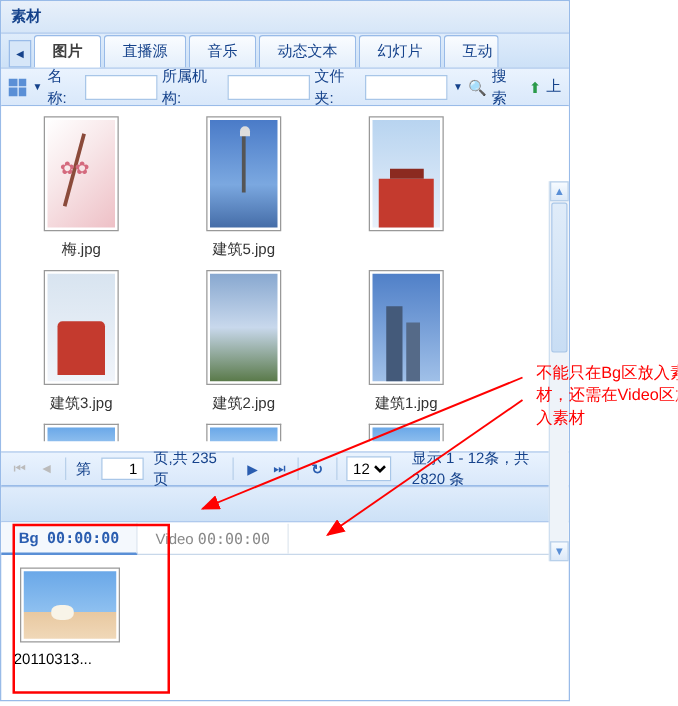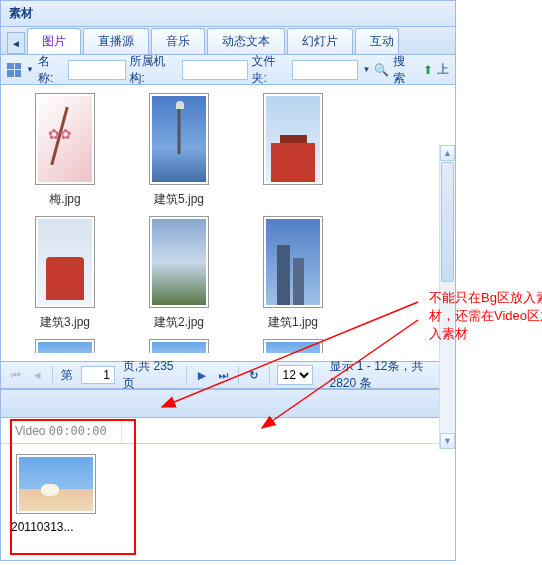--- a/index.html
+++ b/index.html
@@ -2,33 +2,33 @@
 <html><head>
 <meta charset="utf-8">
 <style>
 * { box-sizing: border-box; margin: 0; padding: 0; }
 body { font-family: "Microsoft YaHei", Arial, sans-serif; font-size: 12px; background: #fff; width: 542px; height: 565px; overflow: hidden; position: relative; }
 .panel { border: 1px solid #99bbe8; width: 456px; }
 .panel-title { background: linear-gradient(#e8f0fa,#d6e6f8); color: #15428b; font-weight: bold; padding: 4px 8px; border-bottom: 1px solid #99bbe8; }
 .tabs { display: flex; background: linear-gradient(#dfecfb,#cde1f7); border-bottom: 1px solid #99bbe8; height: 28px; align-items: flex-end; padding-left: 6px; }
 .tab-nav { width: 18px; height: 22px; background: #d6e6f8; border: 1px solid #99bbe8; display: flex; align-items: center; justify-content: center; color: #15428b; font-size: 10px; margin-right: 2px; cursor: pointer; }
 .tab { padding: 4px 14px; border: 1px solid #99bbe8; border-bottom: none; background: linear-gradient(#fafcff,#e4effb); color: #15428b; margin-right: 2px; cursor: pointer; border-radius: 3px 3px 0 0; white-space: nowrap; }
-.tab.active { background: #fff; font-weight: normal; color: #6d28d9; }
+.tab.active { background: #fff; font-weight: bold; color: #404040; }
 .toolbar { background: linear-gradient(#eaf3fe,#d9e8fa); border-bottom: 1px solid #99bbe8; padding: 4px 6px; display: flex; align-items: center; gap: 4px; color: #15428b; height: 30px; }
 .toolbar input { border: 1px solid #a8c6e8; height: 20px; padding: 0 4px; font-size: 12px; }
 .icon-btn { width: 16px; height: 16px; display: inline-flex; align-items: center; justify-content: center; cursor: pointer; }
 .grid-icon { width: 14px; height: 14px; display: grid; grid-template-columns: 1fr 1fr; grid-template-rows: 1fr 1fr; gap: 1px; }
 .grid-icon span { background: #5a8fd6; }
 .dropdown-arrow { font-size: 8px; color: #15428b; cursor: pointer; }
 .search-icon { color: #15428b; }
 .gallery { background: #fff; height: 276px; overflow: hidden; padding: 4px 2px; position: relative; border-right: 14px solid transparent; }
 .scrollbar { position: absolute; right: 0; top: 60px; width: 16px; height: 304px; background: #eef3f9; border-left: 1px solid #cfdff0; }
 .scrollbar .up, .scrollbar .down { height: 16px; background: linear-gradient(#f7fbff,#dce9f8); border: 1px solid #b8d0ea; display: flex; align-items: center; justify-content: center; font-size: 9px; color: #5a8fd6; cursor: pointer; }
 .scrollbar .thumb { height: 120px; margin: 1px; background: linear-gradient(#e0ecf9,#c8ddf4); border: 1px solid #a8c6e8; border-radius: 2px; cursor: pointer; }
-.row { display: flex; gap: 14px; padding: 4px 12px; }
+.row { display: flex; gap: 30px; padding: 4px 12px; }
 .thumb-item { width: 100px; text-align: center; }
 .thumb-box { width: 60px; height: 92px; margin: 0 auto 6px; border: 1px solid #999; padding: 2px; background: #fff; display: flex; align-items: center; justify-content: center; overflow: hidden; }
 .thumb-label { color: #333; font-size: 12px; }
 .img-mei { width: 100%; height: 100%; background: linear-gradient(135deg,#fff 0%,#f8e8ea 40%,#eec0c6 100%); position: relative; }
 .img-mei::before { content:''; position:absolute; width:3px; height:60px; background:#8b4a3a; left:20px; top:10px; transform:rotate(15deg); }
 .img-mei::after { content:'✿✿'; position:absolute; color:#d46a7e; font-size:14px; left:10px; top:30px; }
 .img-building5 { width:100%; height:100%; background: linear-gradient(#4a7bc8 0%,#7ba8e0 60%,#456da8 100%); position:relative; }
 .img-building5::before { content:''; position:absolute; left:50%; top:8px; width:3px; height:50px; background:#555; transform:translateX(-50%); }
 .img-building5::after { content:''; position:absolute; left:44%; top:5px; width:8px; height:8px; background:#ddd; border-radius:50% 50% 0 0; }
 .img-building4 { width:100%;height:100%;background:linear-gradient(#b8d4f0,#e8f0fa); position:relative; }
@@ -186,20 +186,23 @@
     <span class="pg-btn refresh-icon">↻</span>
     <span class="sep"></span>
     <select><option>12</option></select>
     <span class="spacer"></span>
     <span>显示 1 - 12条，共 2820 条</span>
   </div>
 
   <div class="bottom">
     <div class="bottom-bar"></div>
     <div class="bottom-tabs">
+      <div class="btab active">
+        <span>Bg</span>&nbsp;&nbsp;<span class="time">00:00:00</span>
+      </div>
       <div class="btab">
         <span>Video</span> <span class="time">00:00:00</span>
       </div>
     </div>
     <div class="bottom-content">
       <div class="bg-thumb">
         <div class="bg-thumb-box">
             <div class="bg-img"></div>
           </div>
         <div>20110313...</div>

